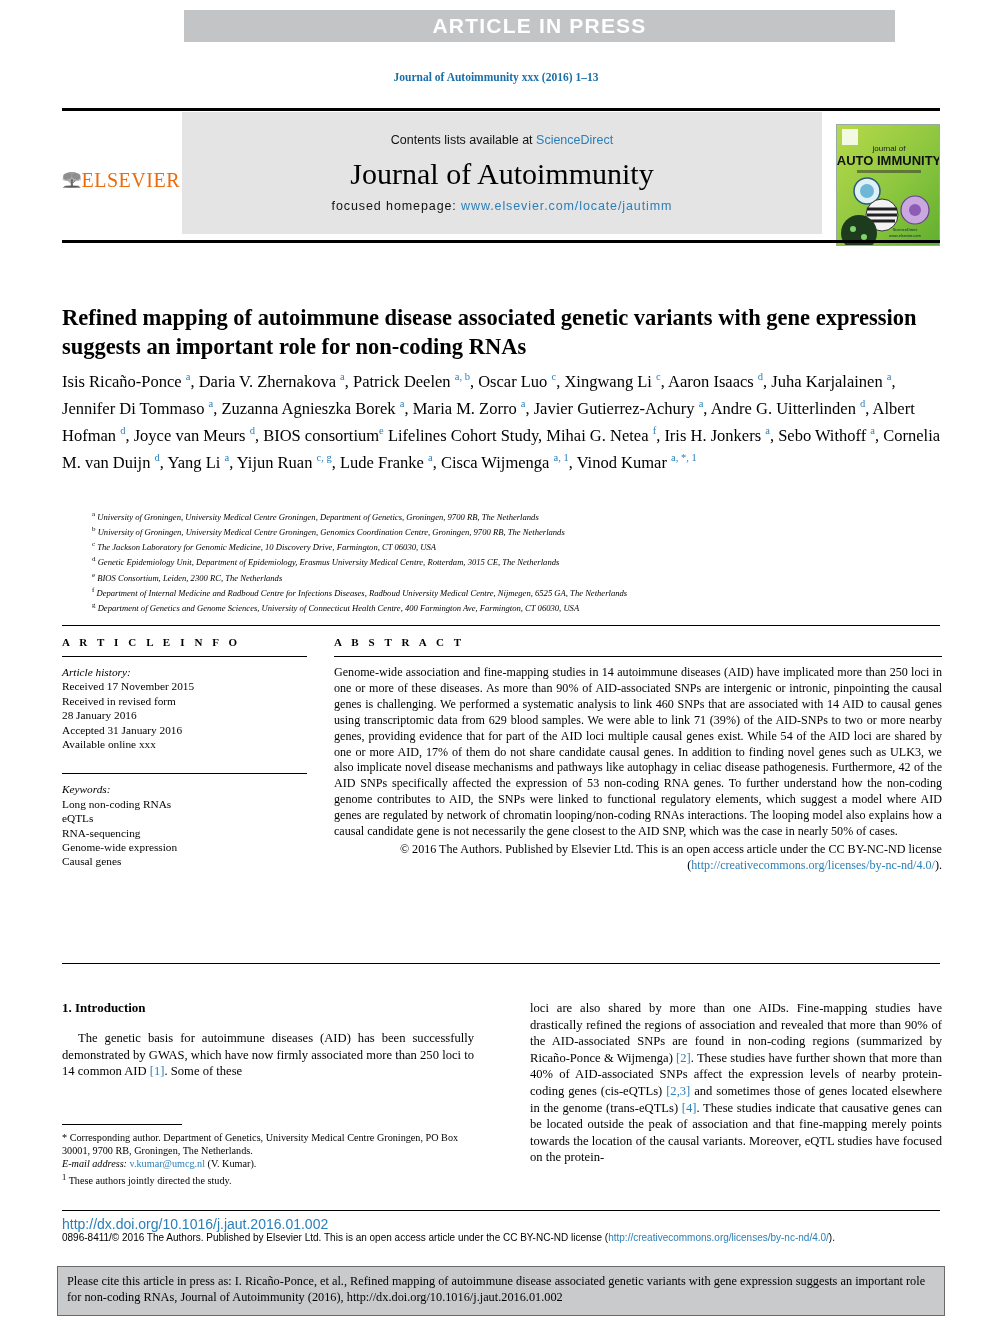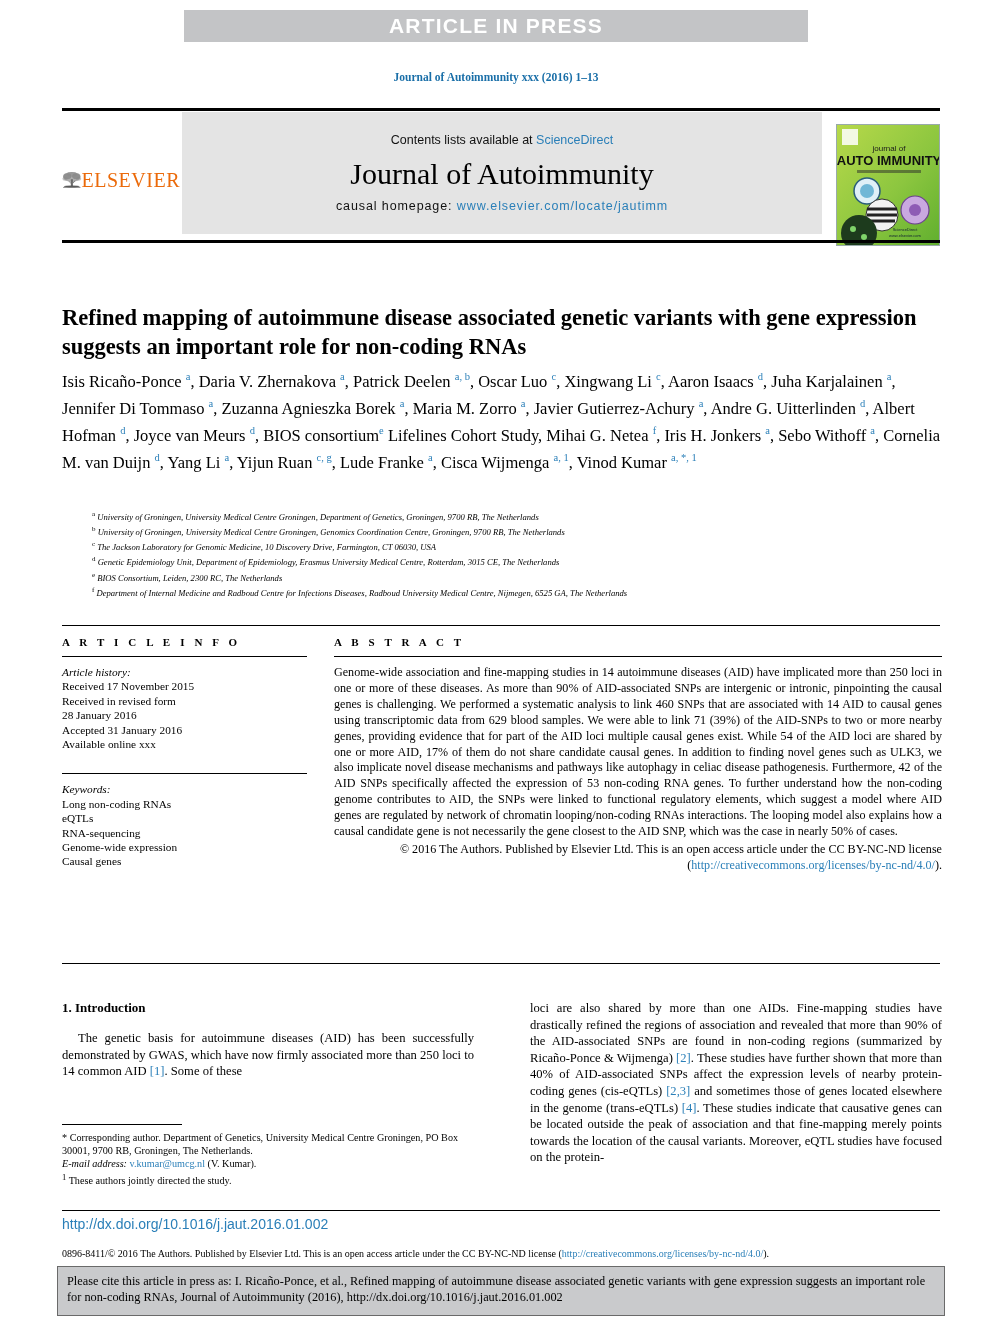--- a/index.html
+++ b/index.html
@@ -11,21 +11,21 @@
     font-family: "Liberation Serif", serif;
     color: #000;
     position: relative;
     overflow: hidden;
   }
 
   
   .aip-banner {
     position: absolute;
     left: 184px; top: 10px;
-    width: 624px; height: 32px;
+    width: 711px; height: 32px;
     background: #c3c4c6;
     display: flex; align-items: center; justify-content: center;
   }
   .aip-banner span {
     color: #ffffff;
     font-family: "Liberation Sans", sans-serif;
     font-weight: bold;
     font-size: 21px;
     letter-spacing: 1.2px;
   }
@@ -243,24 +243,23 @@
     position: absolute;
     left: 62px; top: 1216px;
     font-family: "Liberation Sans", sans-serif;
     font-size: 14px;
     color: #2a7fb8;
   }
   .license-line {
     position: absolute;
     left: 62px; top: 1232px;
     width: 885px;
-    font-family: Liberation Serif, serif;
+    font-family: Liberation Sans, sans-serif;
     font-size: 10px;
     color: #000;
-    margin-top: 16px;
   }
   .license-line a { color: #2a7fb8; text-decoration: none; }
 
   
   .cite-box {
     position: absolute;
     left: 57px; top: 1266px;
     width: 888px; height: 50px;
     background: #c9cacc;
     border: 1px solid #6a6a6a;
@@ -302,21 +301,21 @@
     </svg>
     <div class="elsevier-word">ELSEVIER</div>
   </div>
 
   <div class="masthead-center">
     <div class="contents-line">
       <span>Contents lists available at </span><a href="#">ScienceDirect</a>
     </div>
     <div class="journal-title-big">Journal of Autoimmunity</div>
     <div class="homepage-line">
-      <span>causal homepage: </span><a href="#">www.elsevier.com/locate/jautimm</a>
+      <span>focused homepage: </span><a href="#">www.elsevier.com/locate/jautimm</a>
     </div>
   </div>
 
   <div class="cover-thumb">
     <svg viewBox="0 0 104 122" width="104" height="122">
       <defs>
         <linearGradient id="cg" x1="0" y1="0" x2="1" y2="1">
           <stop offset="0%" stop-color="#b7d94a"></stop>
           <stop offset="55%" stop-color="#8cc63f"></stop>
           <stop offset="100%" stop-color="#5fae2e"></stop>
@@ -348,20 +347,21 @@
 
 <div class="authors">Isis Ricaño-Ponce <sup>a</sup>, Daria V. Zhernakova <sup>a</sup>, Patrick Deelen <sup>a, b</sup>, Oscar Luo <sup>c</sup>, Xingwang Li <sup>c</sup>, Aaron Isaacs <sup>d</sup>, Juha Karjalainen <sup>a</sup>, Jennifer Di Tommaso <sup>a</sup>, Zuzanna Agnieszka Borek <sup>a</sup>, Maria M. Zorro <sup>a</sup>, Javier Gutierrez-Achury <sup>a</sup>, Andre G. Uitterlinden <sup>d</sup>, Albert Hofman <sup>d</sup>, Joyce van Meurs <sup>d</sup>, BIOS consortium<sup>e</sup> Lifelines Cohort Study, Mihai G. Netea <sup>f</sup>, Iris H. Jonkers <sup>a</sup>, Sebo Withoff <sup>a</sup>, Cornelia M. van Duijn <sup>d</sup>, Yang Li <sup>a</sup>, Yijun Ruan <sup>c, g</sup>, Lude Franke <sup>a</sup>, Cisca Wijmenga <sup>a, 1</sup>, Vinod Kumar <sup>a, *, 1</sup></div>
 
 <div class="affils">
     <div><sup>a</sup> University of Groningen, University Medical Centre Groningen, Department of Genetics, Groningen, 9700 RB, The Netherlands</div>
     <div><sup>b</sup> University of Groningen, University Medical Centre Groningen, Genomics Coordination Centre, Groningen, 9700 RB, The Netherlands</div>
     <div><sup>c</sup> The Jackson Laboratory for Genomic Medicine, 10 Discovery Drive, Farmington, CT 06030, USA</div>
     <div><sup>d</sup> Genetic Epidemiology Unit, Department of Epidemiology, Erasmus University Medical Centre, Rotterdam, 3015 CE, The Netherlands</div>
     <div><sup>e</sup> BIOS Consortium, Leiden, 2300 RC, The Netherlands</div>
     <div><sup>f</sup> Department of Internal Medicine and Radboud Centre for Infections Diseases, Radboud University Medical Centre, Nijmegen, 6525 GA, The Netherlands</div>
+    <div><sup>g</sup> Department of Genetics and Genome Sciences, University of Connecticut Health Centre, 400 Farmington Ave, Farmington, CT 06030, USA</div>
   </div>
 
 <div class="rule-black-thin" style="top:625px;"></div>
 
 <div class="info-abstract">
 
   <div class="col-info">
     <div class="sec-heading">A R T I C L E  I N F O</div>
     <hr class="hr-dark">
     <div class="art-hist">

